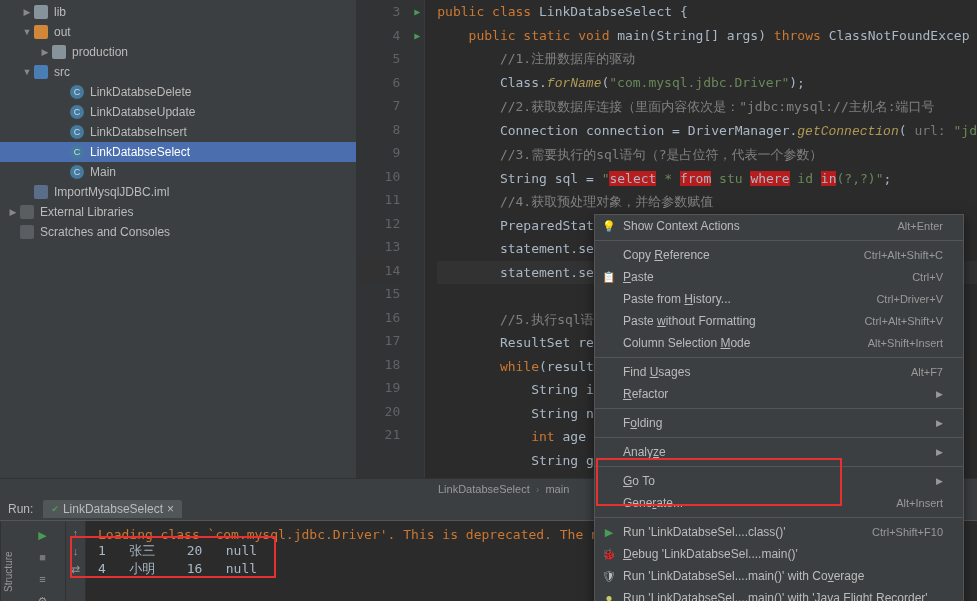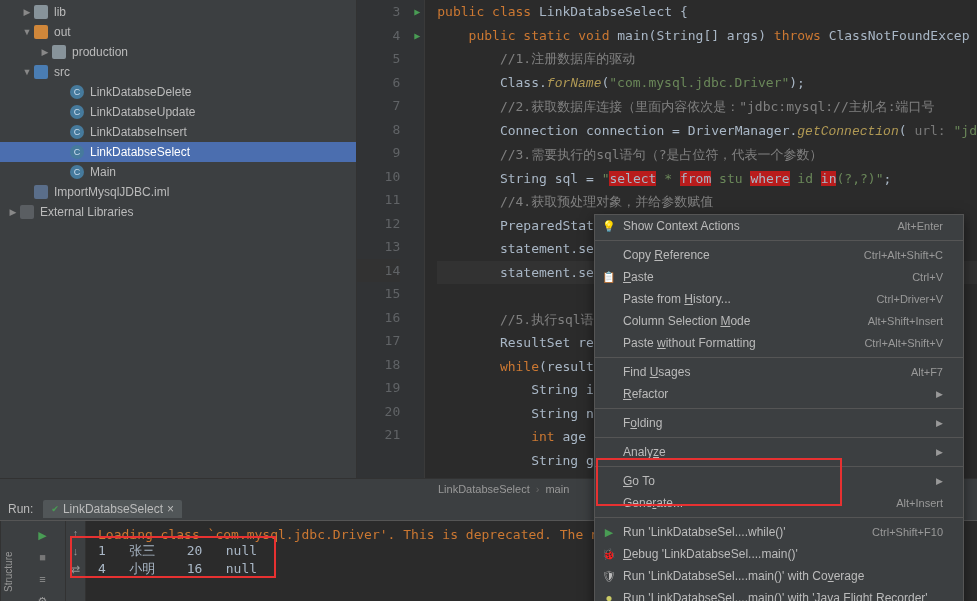--- a/index.html
+++ b/index.html
@@ -283,20 +283,25 @@
       </div>
     <div class="tree-item indent-1">
         <span class="arrow empty">▶</span>
         <span class="icon-sq iml-icon"></span>
         <span>ImportMysqlJDBC.iml</span>
       </div>
     <div class="tree-item">
         <span class="arrow">▶</span>
         <span class="icon-sq lib-icon"></span>
         <span>External Libraries</span>
+      </div>
+    <div class="tree-item">
+        <span class="arrow empty">▶</span>
+        <span class="icon-sq scratch-icon"></span>
+        <span>Scratches and Consoles</span>
       </div>
   </div>
 
   <div class="editor">
     <div class="gutter">
       <div><span>3</span><span class="run-icon">▶</span></div>
       <div><span>4</span><span class="run-icon">▶</span></div>
       <div>5</div>
         <div>6</div>
         <div>7</div>
@@ -371,27 +376,27 @@
   <div class="menu-item">
       <span class="menu-icon">📋</span>
       <span><span class="u">P</span>aste</span>
       <span class="menu-shortcut">Ctrl+V</span>
     </div>
   <div class="menu-item">
       <span>Paste from <span class="u">H</span>istory...</span>
       <span class="menu-shortcut">Ctrl+Driver+V</span>
     </div>
   <div class="menu-item">
+      <span>Paste <span class="u">w</span>ithout Formatting</span>
+      <span class="menu-shortcut">Ctrl+Alt+Shift+V</span>
+    </div>
+  <div class="menu-item">
       <span>Column Selection <span class="u">M</span>ode</span>
       <span class="menu-shortcut">Alt+Shift+Insert</span>
     </div>
-  <div class="menu-item">
-      <span>Paste <span class="u">w</span>ithout Formatting</span>
-      <span class="menu-shortcut">Ctrl+Alt+Shift+V</span>
-    </div>
   <div class="menu-sep"></div>
   <div class="menu-item">
       <span>Find <span class="u">U</span>sages</span>
       <span class="menu-shortcut">Alt+F7</span>
     </div>
   <div class="menu-item">
       <span><span class="u">R</span>efactor</span>
       <span class="submenu-arrow">▶</span>
     </div>
   <div class="menu-sep"></div>
@@ -409,21 +414,21 @@
       <span><span class="u">G</span>o To</span>
       <span class="submenu-arrow">▶</span>
     </div>
   <div class="menu-item">
       <span>Gene<span class="u">r</span>ate...</span>
       <span class="menu-shortcut">Alt+Insert</span>
     </div>
   <div class="menu-sep"></div>
   <div class="menu-item">
       <span class="menu-icon" style="color:#499c54">▶</span>
-      <span>Run 'LinkDatabseSel....while()'</span>
+      <span>Run 'LinkDatabseSel....class()'</span>
       <span class="menu-shortcut">Ctrl+Shift+F10</span>
     </div>
   <div class="menu-item">
       <span class="menu-icon" style="color:#6ba05e">🐞</span>
       <span><span class="u">D</span>ebug 'LinkDatabseSel....main()'</span>
     </div>
   <div class="menu-item">
       <span class="menu-icon">🛡</span>
       <span>Run 'LinkDatabseSel....main()' with Co<span class="u">v</span>erage</span>
     </div>

